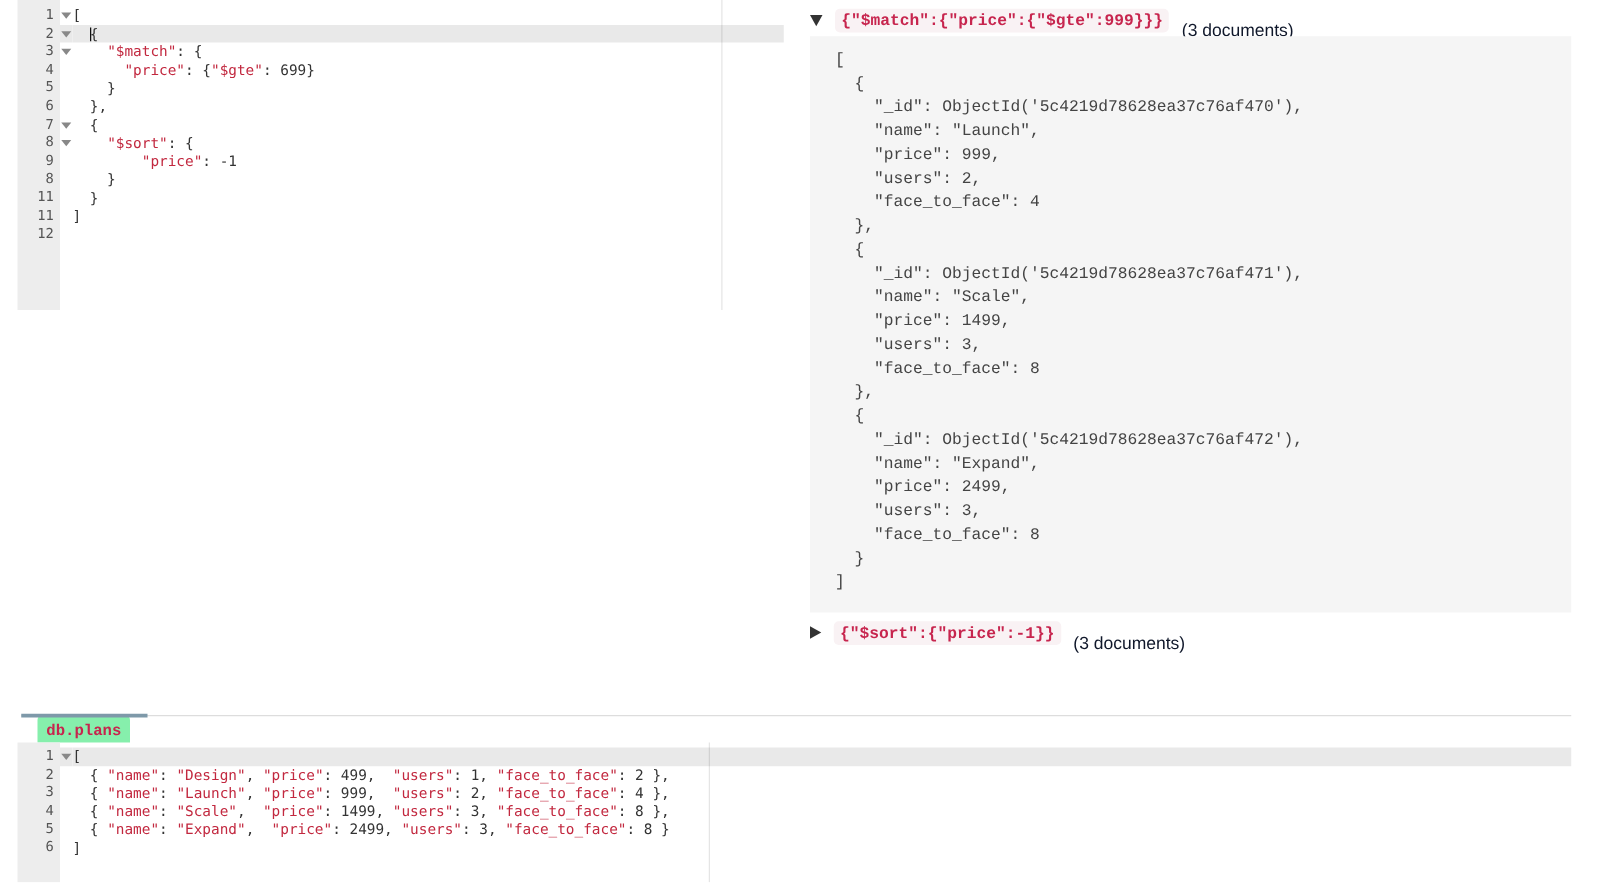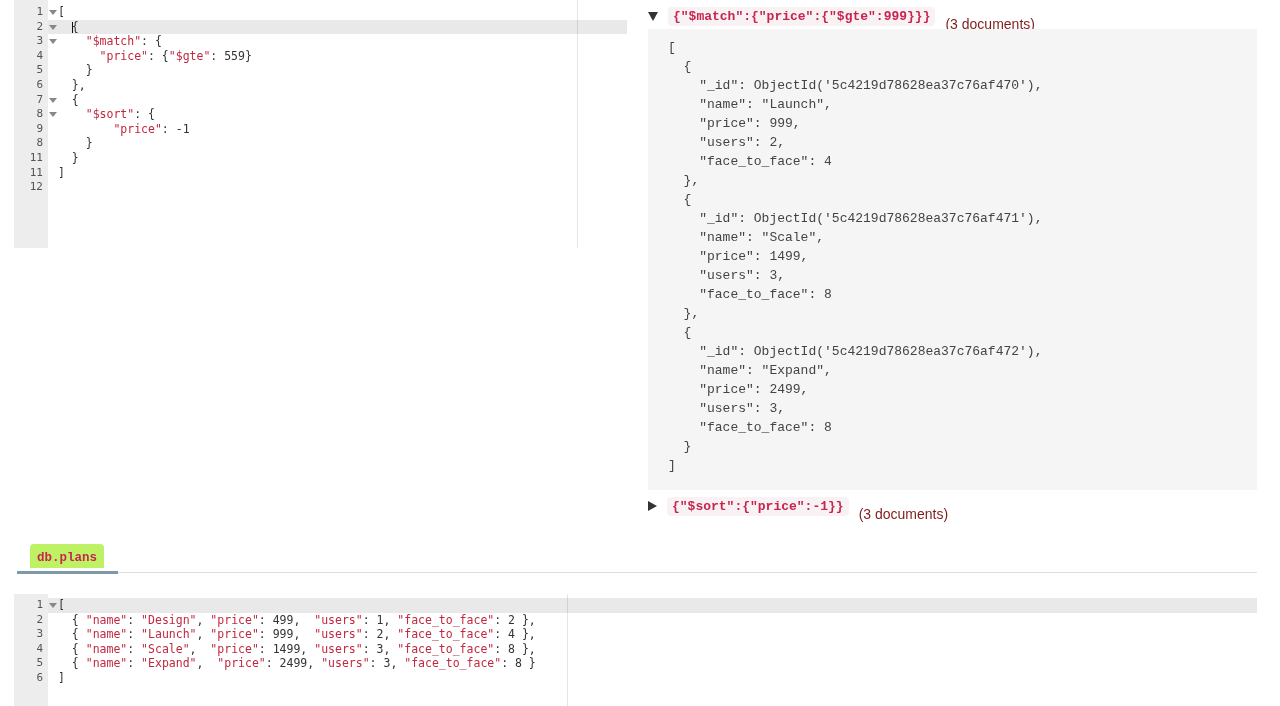--- a/index.html
+++ b/index.html
@@ -57,32 +57,32 @@
   }
   .tri.right {
     border-top:5.5px solid transparent; border-bottom:5.5px solid transparent;
     border-left:9px solid #333;
   }
   .chip {
     font-family:"Liberation Mono", monospace; font-weight:bold; font-size:13px;
     color:#c7254e; background:#f9f2f4; padding:2px 5px; border-radius:4px;
     white-space:pre;
   }
-  .doc-count { font-size:14px; color:#7f1d1d;margin-top:16px; }
+  .doc-count { font-size:14px; color:#0f172a;margin-top:16px; }
   .stage-result {
     position:absolute; left:648px; top:29px; width:609px; height:461px;
     background:#f5f5f5; color:#444;
     font-family:"Liberation Mono", monospace; font-size:13px; line-height:19px;
     padding:9px 0 0 20px; white-space:pre; overflow:hidden;
   }
 
   
   .collection-tab {
-    position:absolute; left:30px; top:544px; padding:3px 7px;
-    background:#bef264; border-radius:4px 4px 0 0;
+    position:absolute; left:30px; top:572px; padding:3px 7px;
+    background:#86efac; border-radius:4px 4px 0 0;
   }
   .collection-tab code {
     font-family:"Liberation Mono", monospace; font-weight:bold;
     font-size:12.5px; color:#c7254e;
   }
   .tab-rule { position:absolute; left:17px; top:572px; width:1240px; height:1px; background:#ddd; }
   .tab-underline-active { position:absolute; left:17px; top:571px; width:101px; height:3px; background:#7e99a9; }
 </style>
 </head>
 <body>
@@ -110,21 +110,21 @@
         <div class="cm-line">
           <span class="ln">3</span>
           <span class="fold">
             <i class="fold-tri"></i>
           </span>
           <span class="code"><span class="tok-p">    </span><span class="tok-k">"$match"</span><span class="tok-p">: {</span></span>
         </div>
         <div class="cm-line">
           <span class="ln">4</span>
           <span class="fold"></span>
-          <span class="code"><span class="tok-p">      </span><span class="tok-k">"price"</span><span class="tok-p">: {</span><span class="tok-k">"$gte"</span><span class="tok-p">: 559}</span></span>
+          <span class="code"><span class="tok-p">      </span><span class="tok-k">"price"</span><span class="tok-p">: {</span><span class="tok-k">"$gte"</span><span class="tok-p">: 699}</span></span>
         </div>
         <div class="cm-line">
           <span class="ln">5</span>
           <span class="fold"></span>
           <span class="code"><span class="tok-p">    }</span></span>
         </div>
         <div class="cm-line">
           <span class="ln">6</span>
           <span class="fold"></span>
           <span class="code"><span class="tok-p">  },</span></span>

